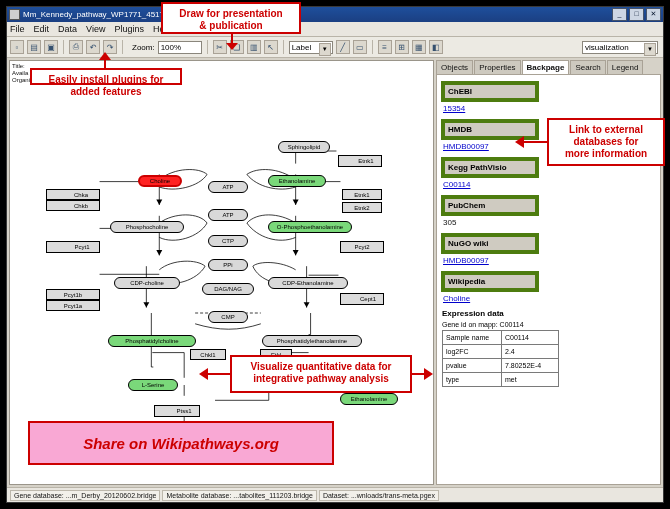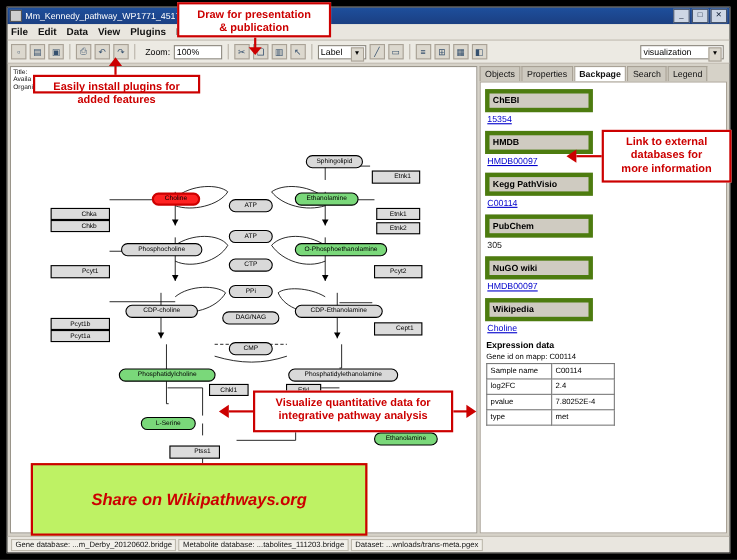--- a/index.html
+++ b/index.html
@@ -22,21 +22,21 @@
     display:flex;align-items:center;color:#fff;font-size:8px;padding:0 2px;
   }
   .titlebar .tb-icon{width:9px;height:9px;background:#cfcfcf;border:1px solid #555;margin-right:3px;}
   .titlebar .tb-title{flex:1;white-space:nowrap;overflow:hidden;}
   .tb-btns{display:flex;gap:2px;}
   .tb-btn{width:13px;height:11px;background:#cdd6e4;border:1px solid #45536b;
           font-size:7px;line-height:10px;text-align:center;color:#0b1a33;}
   
   .menubar{height:14px;background:#e9e6df;border-bottom:1px solid #b9b4a8;
            display:flex;align-items:center;padding-left:3px;gap:9px;font-size:9px;color:#111;}
-  .menubar span{cursor:default;font-weight:bold;}
+  .menubar span{cursor:default;}
   
   .toolbar{height:20px;background:#eceae3;border-bottom:1px solid #b9b4a8;
            display:flex;align-items:center;padding:0 3px;gap:3px;}
   .tbi{width:14px;height:14px;background:#dcd8ce;border:1px solid #a9a296;box-sizing:border-box;
        display:flex;align-items:center;justify-content:center;font-size:8px;color:#35506e;}
   .tsep{width:1px;height:14px;background:#b9b4a8;margin:0 2px;}
   .zoomlabel{font-size:8px;margin-left:4px;}
   .zoombox{width:44px;height:13px;background:#fff;border:1px solid #8a867c;font-size:8px;
            display:flex;align-items:center;padding-left:2px;box-sizing:border-box;}
   .combo{height:13px;background:#fff;border:1px solid #8a867c;font-size:8px;
@@ -79,22 +79,22 @@
   table.exp td.v{width:50px;text-align:left;}
   
   .statusbar{height:14px;background:#e9e6df;border-top:1px solid #b9b4a8;display:flex;
              align-items:center;font-size:7px;padding:0 3px;color:#111;}
   .statusbar .cell{border:1px solid #bdb8ac;background:#f2f0ea;padding:1px 3px;margin-right:2px;
                    white-space:nowrap;}
   
   .callout{position:absolute;background:#fff;border:2px solid #cc0000;color:#cc0000;
            font-weight:bold;text-align:center;font-size:10px;line-height:12px;
            padding:4px 6px;box-sizing:border-box;z-index:40;}
-  .share{position:absolute;background:#bef264;border:2px solid #cc0000;color:#cc0000;
-         font-weight:bold;font-style:italic;font-size:15px;padding:16px 8px;z-index:40;text-align:center;}
+  .share{position:absolute;background:#f9a8d4;border:2px solid #cc0000;color:#cc0000;
+         font-weight:bold;font-style:italic;font-size:15px;padding:5px 8px;z-index:40;text-align:center;}
   .arrowline{position:absolute;background:#cc0000;z-index:39;}
   .arrowhead{position:absolute;width:0;height:0;z-index:39;}
 </style>
 </head>
 <body>
 
 <div class="app">
 
   <div class="titlebar">
     <div class="tb-icon"></div>

